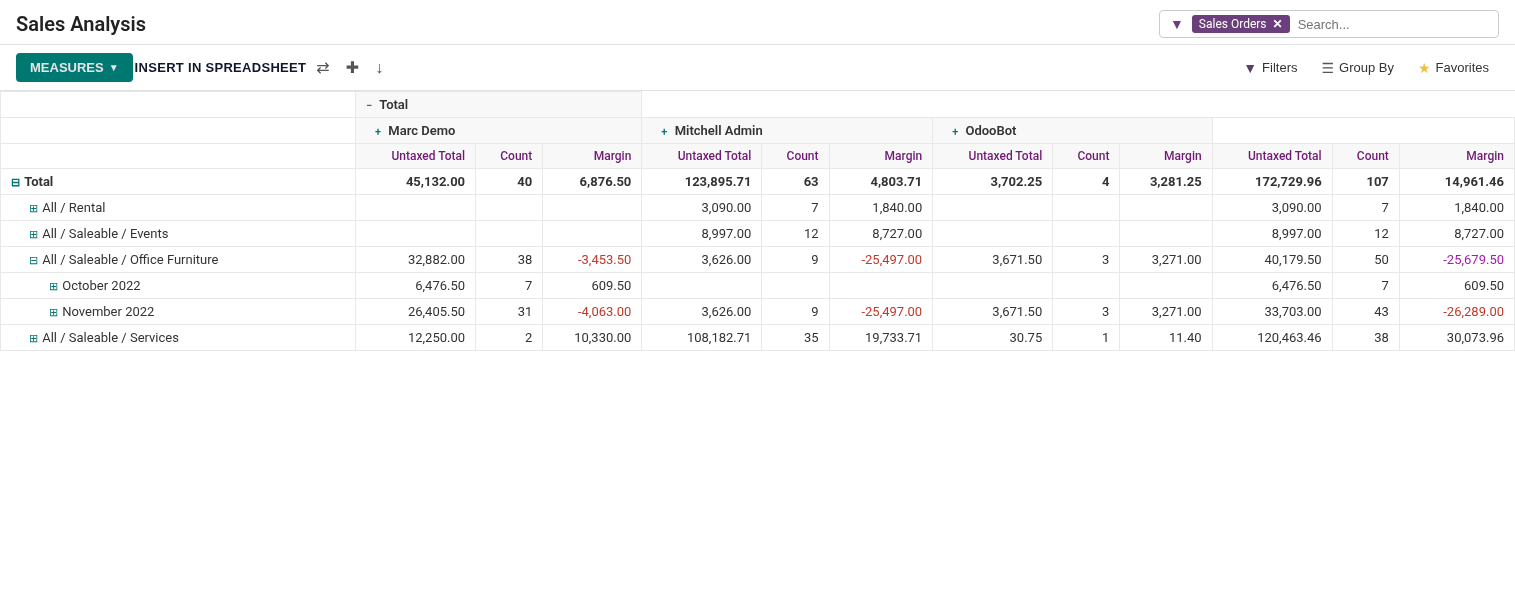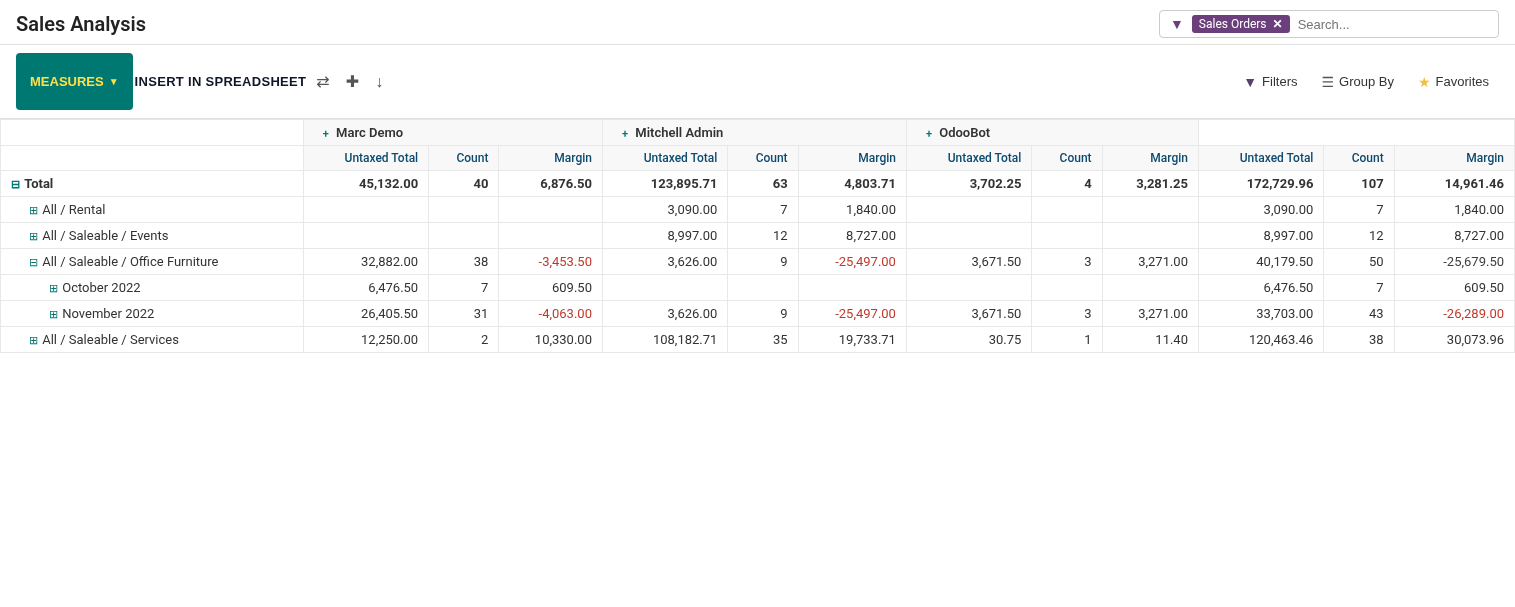--- a/index.html
+++ b/index.html
@@ -24,22 +24,22 @@
     }
     .search-tag .remove-icon { cursor: pointer; font-weight: bold; margin-left: 2px; }
     .search-input { border: none; outline: none; font-size: 13px; color: #888; flex: 1; }
 
     .toolbar {
       display: flex; align-items: center; gap: 0;
       padding: 8px 16px;
       border-bottom: 1px solid #e0e0e0;
     }
     .measures-btn {
-      background: #007872; color: #fde047; border: none; border-radius: 4px;
-      padding: 21px 14px; font-size: 13px; font-weight: 600; cursor: pointer;
+      background: #007872; color: #e5e5e5; border: none; border-radius: 4px;
+      padding: 7px 14px; font-size: 13px; font-weight: 600; cursor: pointer;
       display: flex; align-items: center; gap: 5px;
     }
     .measures-btn .arrow { font-size: 10px; }
     .insert-btn {
       background: none; border: none; color: #0f172a; font-weight: 600; font-size: 13px;
       cursor: pointer; padding: 7px 2px; text-transform: uppercase; letter-spacing: 0.3px;
     }
     .icon-btn {
       background: none; border: none; cursor: pointer; padding: 5px 8px; font-size: 16px; color: #555;
     }
@@ -63,21 +63,21 @@
     }
     .favorites-btn .icon { color: #f0c040; font-size: 14px; }
 
     .pivot-table {
       width: 100%; border-collapse: collapse; font-size: 13px;
     }
     .pivot-table th, .pivot-table td {
       padding: 5px 10px; border: 1px solid #e8e8e8; white-space: nowrap;
     }
     .pivot-table thead th {
-      background: #f8f8f8; font-weight: 500; color: #0c4a6e; text-align: right;
+      background: #f8f8f8; font-weight: 500; color: #701a75; text-align: right;
     }
     .pivot-table thead th.group-header {
       text-align: left; color: #333; font-weight: 600; padding-left: 19px;
     }
     .pivot-table thead th.total-header {
       text-align: left; color: #333; font-weight: 600;
     }
     .pivot-table td { text-align: right; }
     .pivot-table td.row-label { text-align: left; color: #333; font-weight: 400; }
     .pivot-table td.row-label.bold { font-weight: 700; }
@@ -131,20 +131,29 @@
       <span class="icon">★</span>
       <span>Favorites</span>
     </button>
   </div>
 </div>
 
 <div style="overflow-x:auto;">
   <table class="pivot-table">
     <thead>
 
+      <tr class="group-span-row">
+        <th style="background:#fff;border:1px solid #e8e8e8;min-width:280px;"></th>
+
+        <th colspan="3" class="total-header" style="text-align:left;border:1px solid #e8e8e8;">
+          <span class="collapse-icon">−</span>
+          <span>Total</span>
+        </th>
+        <th colspan="12" style="background:#fff;border:none;"></th>
+      </tr>
 
       <tr class="group-span-row">
         <th style="background:#fff;border:1px solid #e8e8e8;"></th>
 
         <th colspan="3" class="group-header" style="border:1px solid #e8e8e8;">
           <span class="expand-icon">+</span>
           <span>Marc Demo</span>
         </th>
 
         <th colspan="3" class="group-header" style="border:1px solid #e8e8e8;">
@@ -232,21 +241,21 @@
           <td>38</td>
           <td style="color: rgb(192, 57, 43);">-3,453.50</td>
           <td>3,626.00</td>
           <td>9</td>
           <td style="color: rgb(192, 57, 43);">-25,497.00</td>
           <td>3,671.50</td>
           <td>3</td>
           <td>3,271.00</td>
           <td>40,179.50</td>
           <td>50</td>
-          <td style="color: #404040; padding-left: 19px;">-25,679.50</td>
+          <td style="color: #a21caf; padding-left: 19px;">-25,679.50</td>
         </tr>
         <tr class="data-row">
           <td class="row-label indented2"><span style="cursor: pointer; color: rgb(0, 120, 114); font-size: 11px; margin-right: 4px;">⊞</span><span>October 2022</span></td>
           <td>6,476.50</td>
           <td>7</td>
           <td>609.50</td>
           <td></td>
           <td></td>
           <td></td>
           <td></td>

